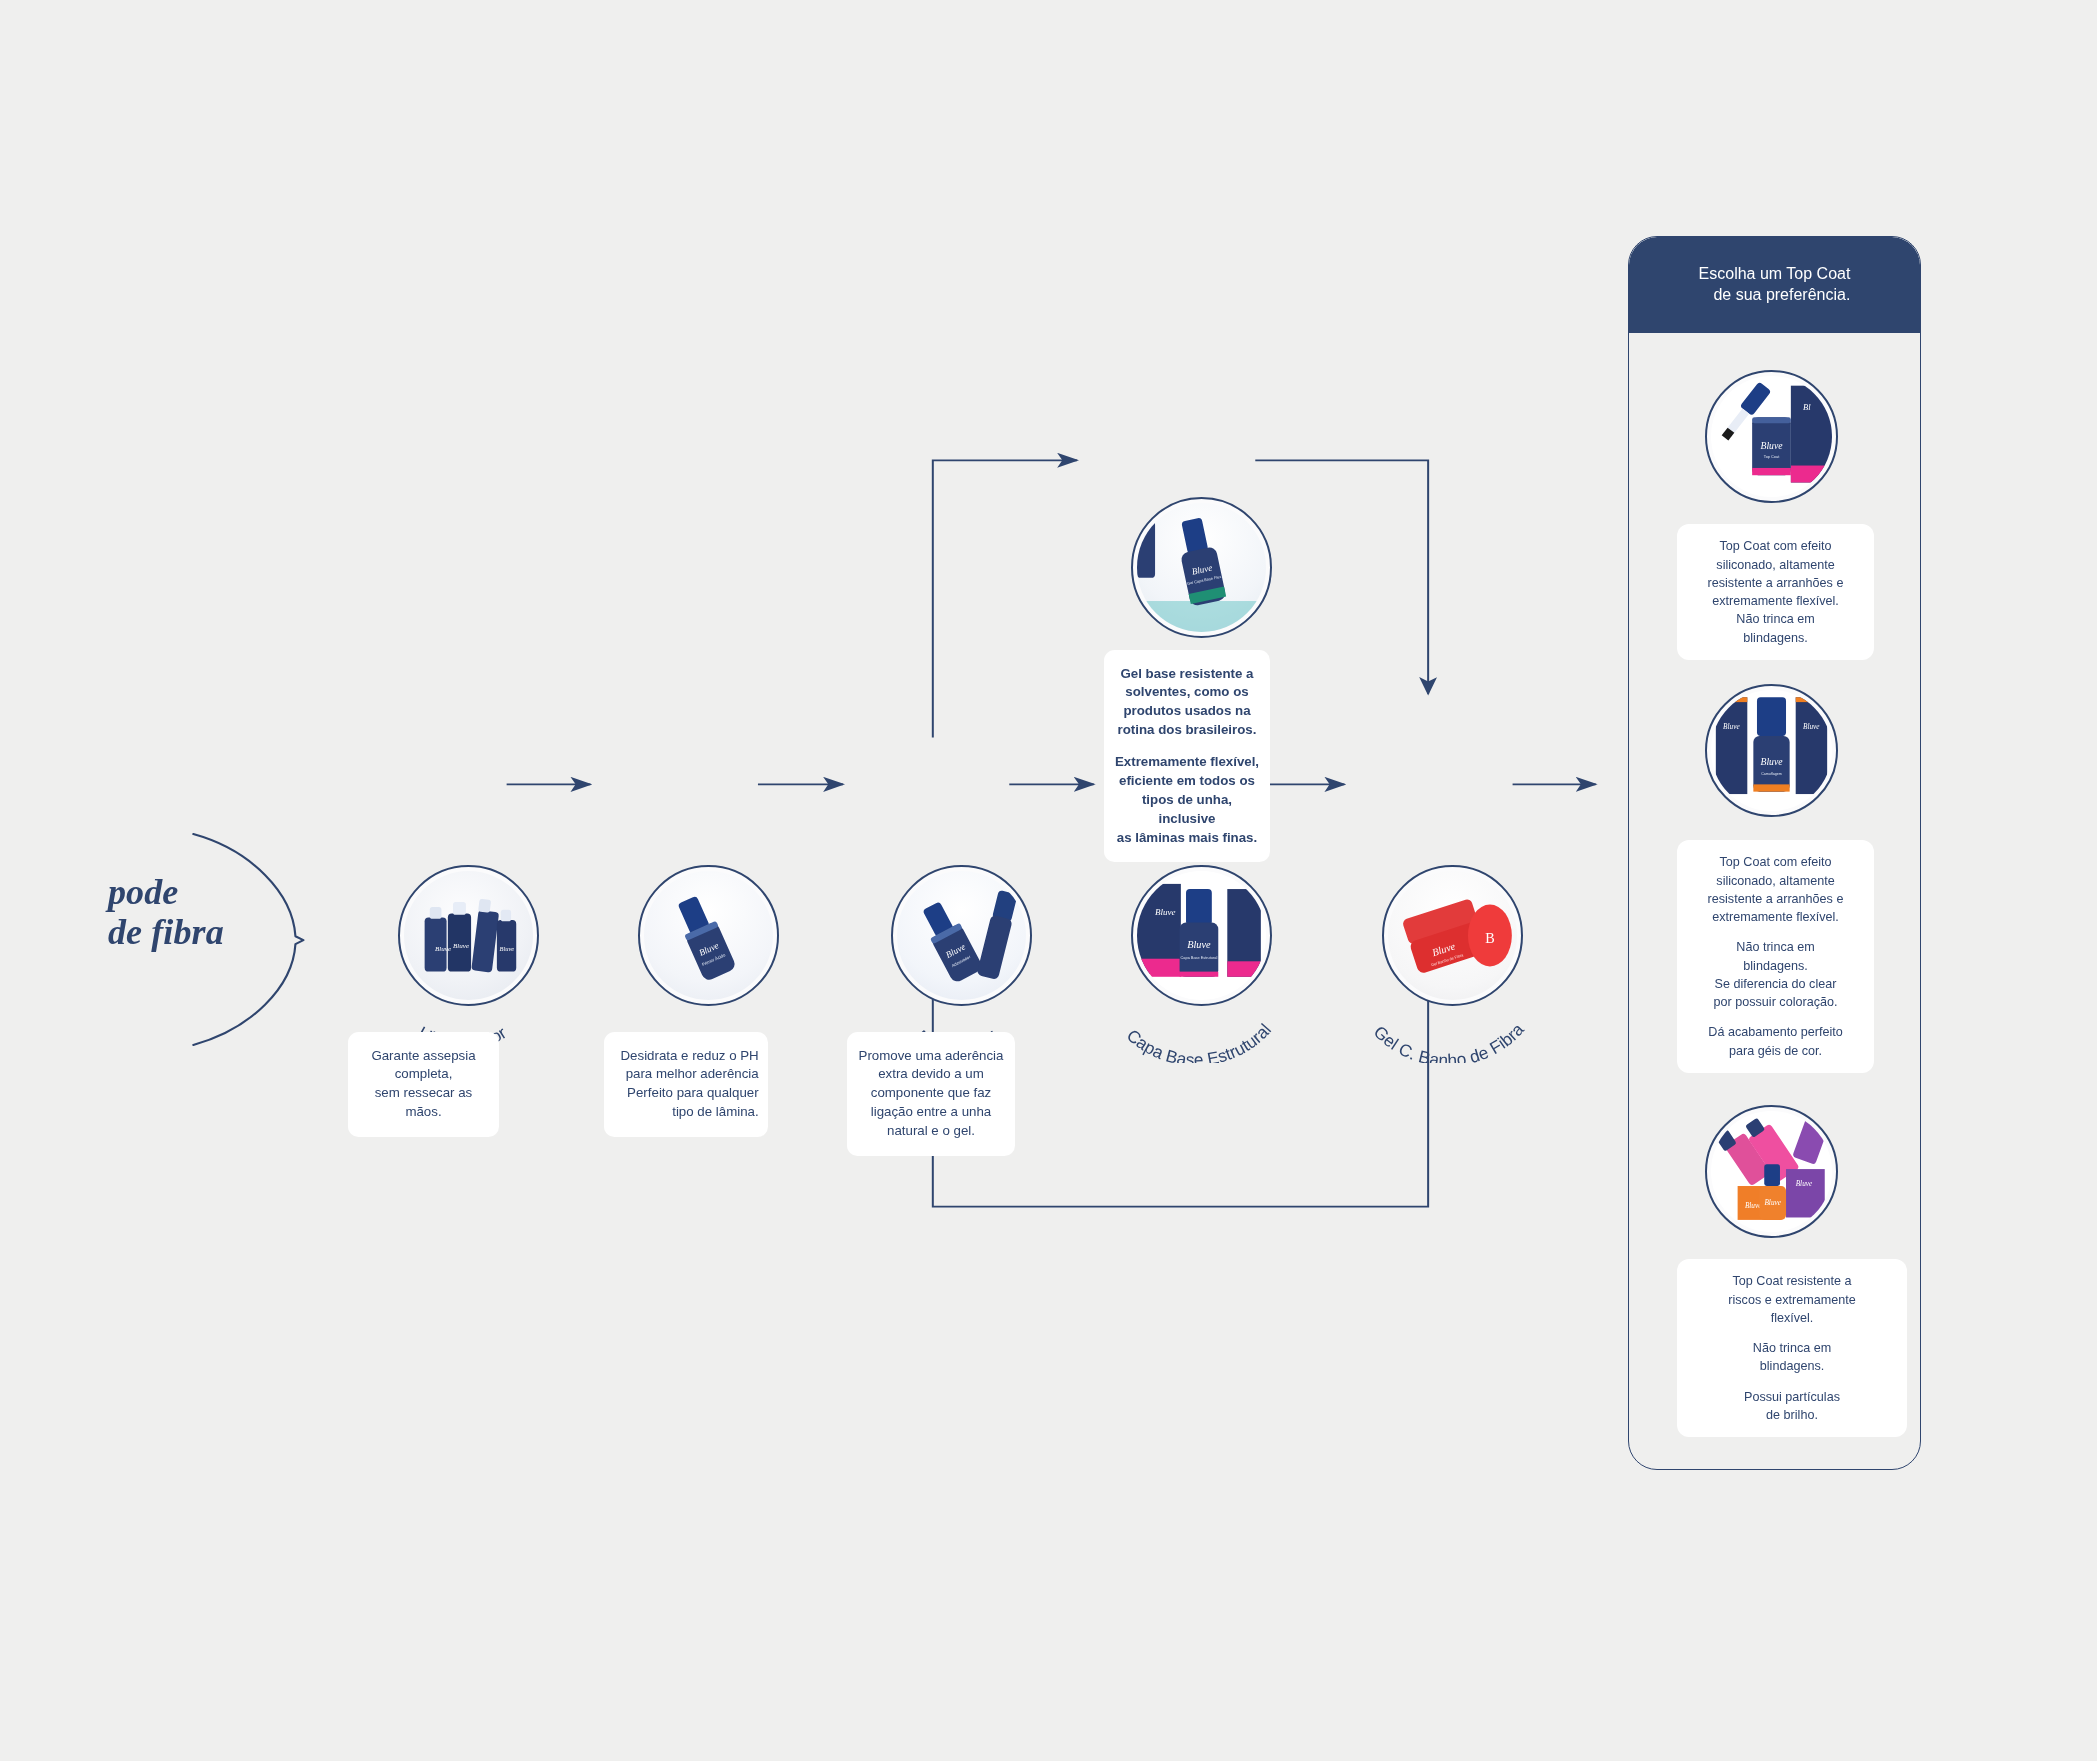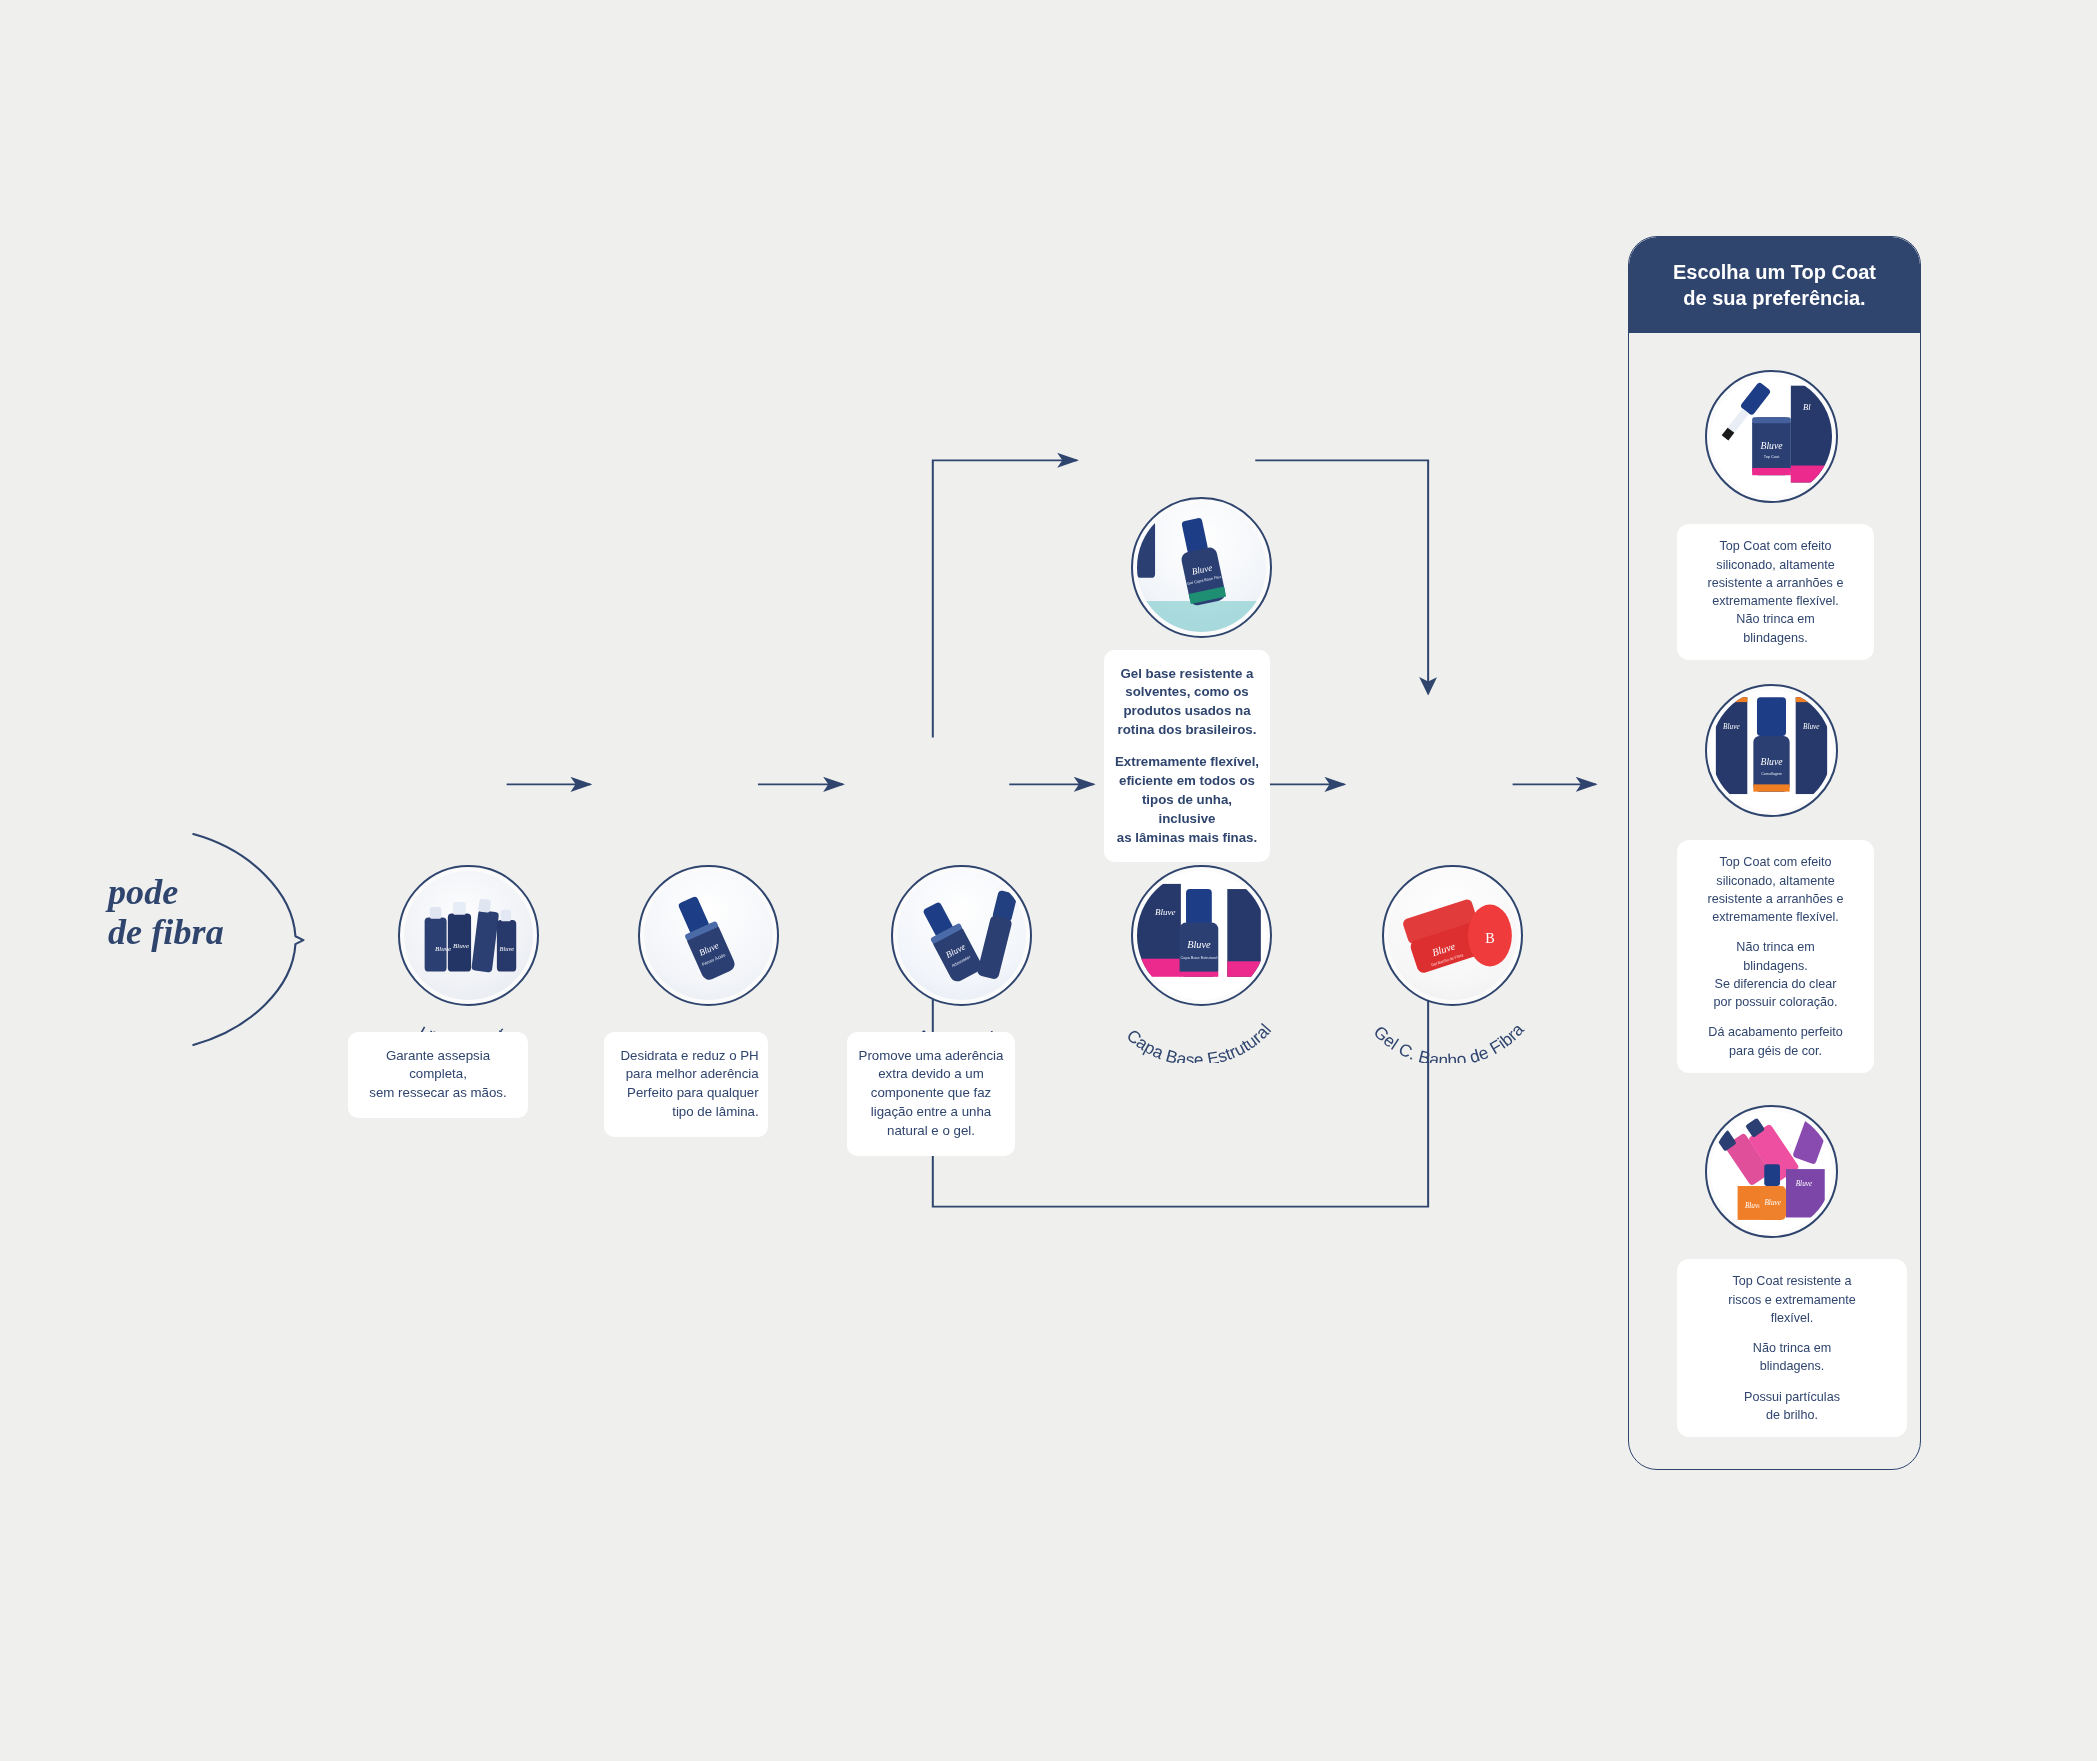--- a/index.html
+++ b/index.html
@@ -68,22 +68,22 @@
     background:#efefee;
     overflow:hidden;
   }
   #panel-header{
     position:absolute;left:0;top:0;right:0;height:96px;
     background:#2f456e;
     display:flex;align-items:center;justify-content:center;
     border-top-left-radius:28px;border-top-right-radius:28px;
   }
   #panel-header .htxt{
-    color:#ffffff;font-size:20px;font-weight:700;line-height:1.3;
-    text-align:center;
+    color:#ffffff;font-size:16px;font-weight:400;line-height:1.3;
+    text-align:right;
   }
   .tc-card{
     position:absolute;
     background:#ffffff;border-radius:12px;
     color:#2f456e;font-size:12.6px;line-height:1.45;
     text-align:center;box-sizing:border-box;padding:13.3px 10.6px;
   }
   .tc-card p{margin:0;}
   .tc-card p + p{margin-top:12px;}
 
@@ -148,21 +148,21 @@
             <text x="74" y="62" font-size="5" fill="#fff" font-family="Liberation Serif, serif" font-style="italic">Bluve</text>
           </g>
         </svg>
       </div>
     </div>
     <svg class="curve-label" width="200" height="100" viewBox="0 0 300 150" style="left:-29px;top:85px;">
       <path id="arcH" d="M18,28 A118,118 0 0,0 262,28" fill="none"></path>
       <text font-size="26"><textPath href="#arcH" startOffset="50%" text-anchor="middle">Higienizador</textPath></text>
     </svg>
   </div>
-  <div class="card" style="left:348px;top:1032px;width:180px;">
+  <div class="card" style="left:348px;top:1032px;width:151px;">
     <p style="white-space:pre-line">Garante  assepsia completa,
 sem ressecar as mãos.</p>
   </div>
 
   <div class="node" style="left:638px;top:865px;width:146px;height:146px;">
     <div class="circle" style="width:141px;height:141px;">
       <div class="thumb" style="background:radial-gradient(circle at 50% 30%,#ffffff 0%,#f3f5f9 65%,#e6eaf1 100%);">
         <svg viewBox="0 0 100 100" style="width:100%;height:100%;">
           <g transform="rotate(-24 50 50)">
             <rect x="38" y="18" width="16" height="26" rx="3" fill="#1d3e86"></rect>

